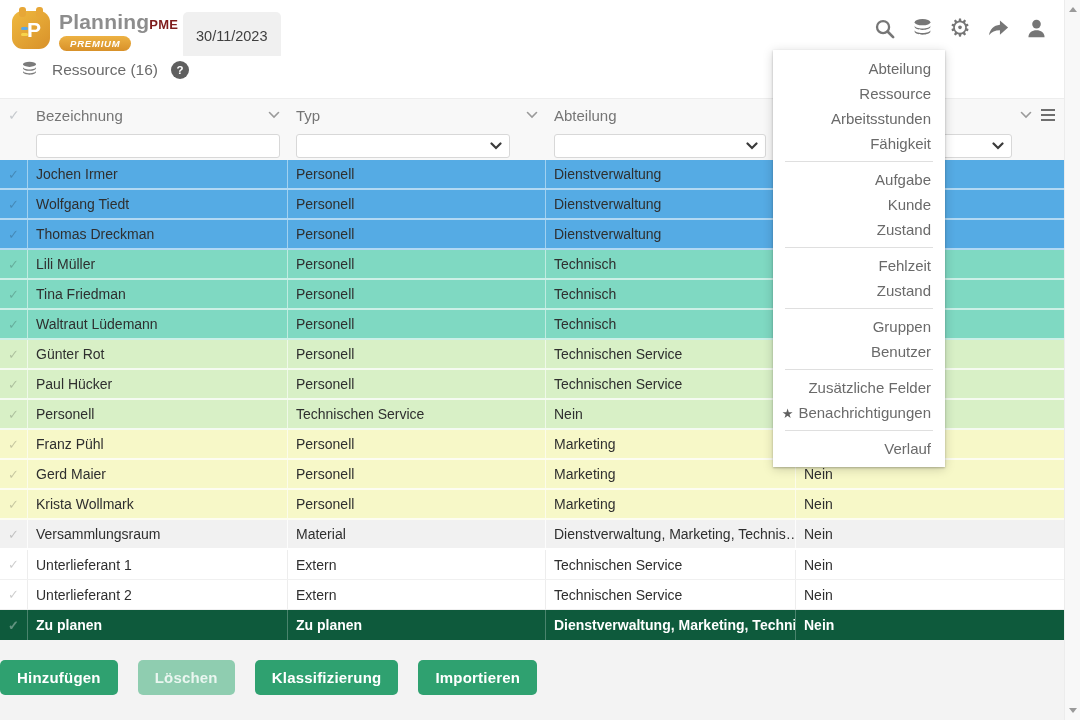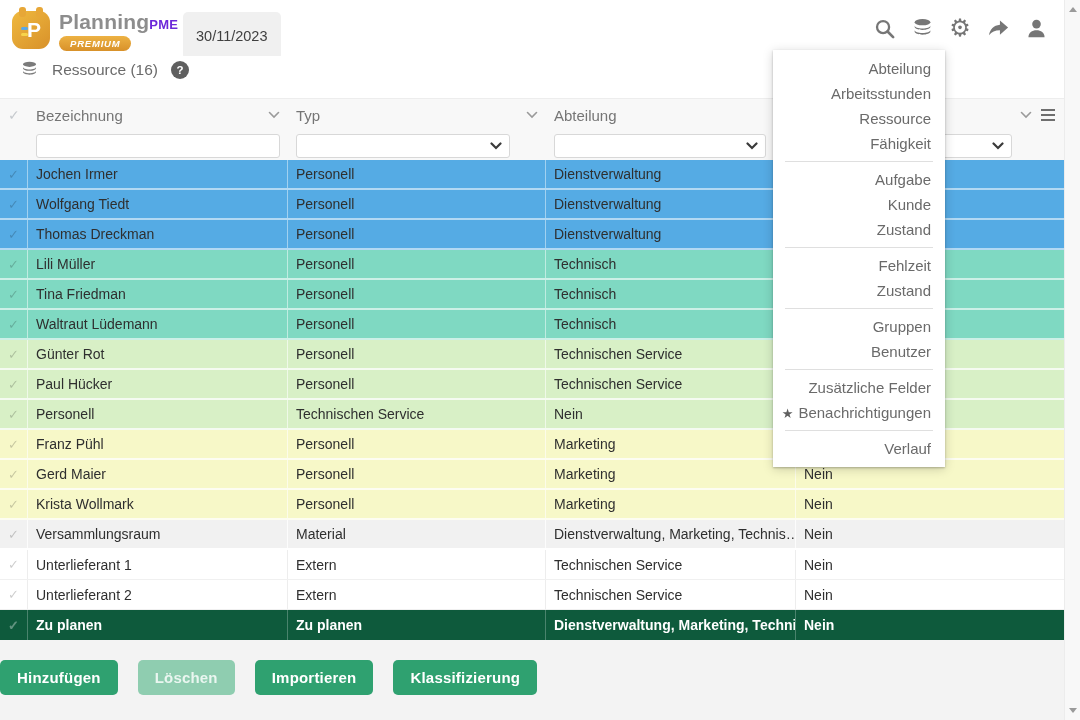--- a/index.html
+++ b/index.html
@@ -17,21 +17,21 @@
     display:flex; align-items:center; justify-content:center; }
   .ear { position:absolute; top:-4px; width:7px; height:10px; border-radius:3px; background:#E7A737; }
   .ear.e1 { left:7px; } .ear.e2 { right:7px; }
   .logo-p { color:#fff; font-weight:bold; font-size:21px; margin-left:6px; }
   .logo-dashes { position:absolute; left:9px; top:16px; display:flex; flex-direction:column; gap:3px; }
   .logo-dashes i { display:block; width:7px; height:3px; border-radius:2px; }
   .logo-dashes .d-blue { background:#58A8E8; }
   .logo-dashes .d-yellow { background:#F7D44B; }
   .brand-text { display:flex; flex-direction:column; line-height:1; padding-top:4px; }
   .brand-line { font-size:21px; font-weight:bold; color:#8D8D8D; letter-spacing:.2px; }
-  .brand-suffix { font-size:13px; font-weight:bold; color:#6d28d9; }
+  .brand-suffix { font-size:13px; font-weight:bold; color:#7f1d1d; }
   .premium-badge { margin-top:4px; align-self:flex-start; background:linear-gradient(180deg,#EDB243,#D8912A);
     color:#fff; font-size:9.5px; font-weight:bold; font-style:italic; letter-spacing:.8px;
     padding:2.5px 11px; border-radius:9px; }
   .date-chip { position:absolute; left:183px; top:12px; height:48px; background:#F0F0F0; border-radius:5px;
     display:flex; align-items:center; padding:0 13px; font-size:14.5px; color:#3F3F3F; cursor:pointer; }
   .topbar-icons { position:absolute; left:872px; top:16px; display:flex; gap:14px; }
   .tb-icon { width:24px; height:24px; display:flex; align-items:center; justify-content:center; cursor:pointer; background:none; border:none; padding:0; }
   .gear-glyph { font-family:"DejaVu Sans", sans-serif; font-size:24px; color:#767676; line-height:1; }
 
   
@@ -534,34 +534,34 @@
     <div class="td">
         <span>Nein</span>
       </div>
   </div>
 </div>
 
 <div class="footer">
   <div class="footer-btns" id="footer-btns">
       <button class="fbtn">Hinzufügen</button>
       <button class="fbtn disabled">Löschen</button>
+      <button class="fbtn">Klassifizierung</button>
       <button class="fbtn">Importieren</button>
-      <button class="fbtn">Klassifizierung</button>
     </div>
 </div>
 
 <div class="scrollbar">
   <span class="sb-up"></span>
   <span class="sb-down"></span>
 </div>
 
 <div class="ctx-menu" id="ctx-menu">
     <div class="menu-item"><span>Abteilung</span></div>
+    <div class="menu-item"><span>Ressource</span></div>
     <div class="menu-item"><span>Arbeitsstunden</span></div>
-    <div class="menu-item"><span>Ressource</span></div>
     <div class="menu-item"><span>Fähigkeit</span></div>
     <div class="menu-sep"></div>
     <div class="menu-item"><span>Aufgabe</span></div>
     <div class="menu-item"><span>Kunde</span></div>
     <div class="menu-item"><span>Zustand</span></div>
     <div class="menu-sep"></div>
     <div class="menu-item"><span>Fehlzeit</span></div>
     <div class="menu-item"><span>Zustand</span></div>
     <div class="menu-sep"></div>
     <div class="menu-item"><span>Gruppen</span></div>

